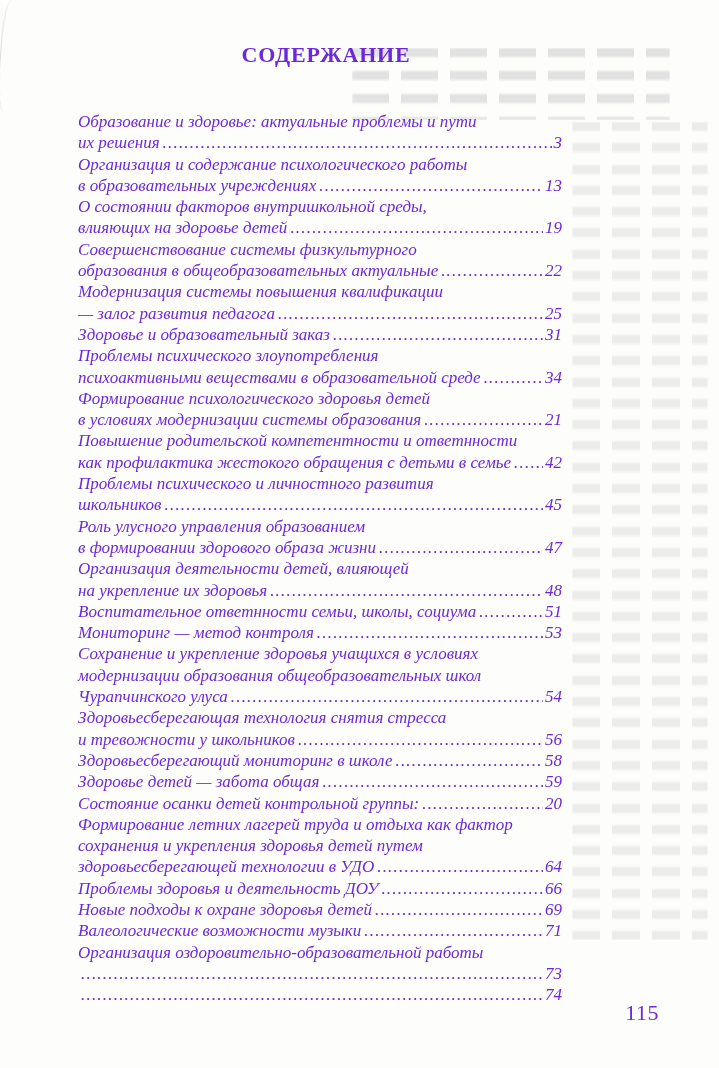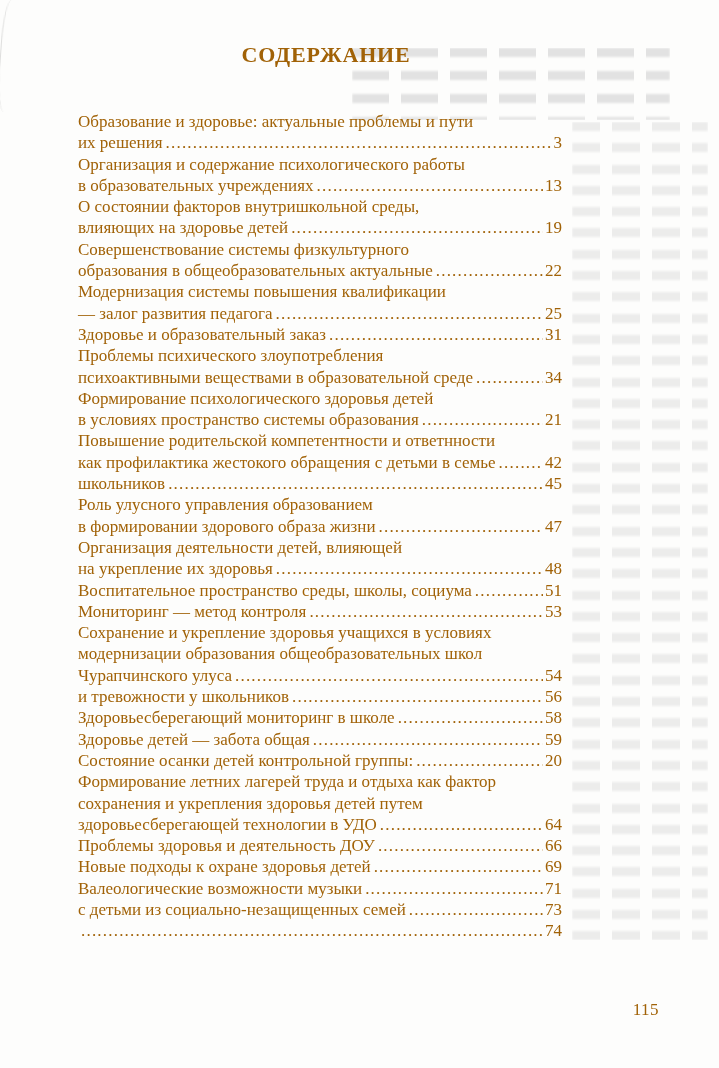--- a/index.html
+++ b/index.html
@@ -7,21 +7,21 @@
     padding: 0;
     background: #ffffff;
   }
   .page {
     position: relative;
     width: 719px;
     height: 1068px;
     background: #fdfdfc;
     overflow: hidden;
     font-family: "Liberation Serif", "DejaVu Serif", serif;
-    color: #a16207;
+    color: #6d28d9;
   }
   
   .ghost {
     position: absolute;
     pointer-events: none;
     filter: blur(1.1px);
   }
   .ghost-top {
     left: 352px; top: 48px; width: 318px; height: 72px;
     background: repeating-linear-gradient(180deg,
@@ -61,20 +61,21 @@
     top: 111px;
     left: 78px;
     width: 484px;
     font-size: 17px;
     line-height: 21.3px;
   }
   .toc-line {
     display: flex;
     align-items: baseline;
     white-space: nowrap;
+    font-style: italic;
   }
   .line-text {
     flex: 0 0 auto;
   }
   .dots {
     flex: 1 1 auto;
     min-width: 0;
     overflow: hidden;
     white-space: nowrap;
     letter-spacing: 1.2px;
@@ -82,21 +83,21 @@
     margin-right: 2px;
   }
   .pgnum {
     flex: 0 0 auto;
     white-space: nowrap;
   }
   .folio {
     position: absolute;
     top: 1000px;
     right: 60px;
-    font-size: 17px;
+    font-size: 22px;
     letter-spacing: 0.5px;
     text-align: center;
   }
 </style>
 </head>
 <body>
 
 <div class="page">
   <div class="ghost ghost-top"></div>
   <div class="ghost ghost-col"></div>
@@ -155,33 +156,36 @@
       </div>
       <div class="toc-line">
         <span class="line-text">психоактивными веществами в образовательной среде</span>
         <span class="dots">............................................................................................................................................</span>
         <span class="pgnum">34</span>
       </div>
       <div class="toc-line">
         <span class="line-text">Формирование психологического здоровья детей</span>
       </div>
       <div class="toc-line">
-        <span class="line-text">в условиях пространство системы образования</span>
+        <span class="line-text">в условиях модернизации системы образования</span>
         <span class="dots">............................................................................................................................................</span>
         <span class="pgnum">21</span>
       </div>
       <div class="toc-line">
         <span class="line-text">Повышение родительской компетентности и ответнности</span>
       </div>
       <div class="toc-line">
         <span class="line-text">как профилактика жестокого обращения с детьми в семье</span>
         <span class="dots">............................................................................................................................................</span>
         <span class="pgnum">42</span>
       </div>
       <div class="toc-line">
+        <span class="line-text">Проблемы психического и личностного развития</span>
+      </div>
+      <div class="toc-line">
         <span class="line-text">школьников</span>
         <span class="dots">............................................................................................................................................</span>
         <span class="pgnum">45</span>
       </div>
       <div class="toc-line">
         <span class="line-text">Роль улусного управления образованием</span>
       </div>
       <div class="toc-line">
         <span class="line-text">в формировании здорового образа жизни</span>
         <span class="dots">............................................................................................................................................</span>
@@ -189,41 +193,44 @@
       </div>
       <div class="toc-line">
         <span class="line-text">Организация деятельности детей, влияющей</span>
       </div>
       <div class="toc-line">
         <span class="line-text">на укрепление их здоровья</span>
         <span class="dots">............................................................................................................................................</span>
         <span class="pgnum">48</span>
       </div>
       <div class="toc-line">
-        <span class="line-text">Воспитательное пространство среды, школы, социума</span>
+        <span class="line-text">Воспитательное ответнности семьи, школы, социума</span>
         <span class="dots">............................................................................................................................................</span>
         <span class="pgnum">51</span>
       </div>
       <div class="toc-line">
         <span class="line-text">Мониторинг — метод контроля</span>
         <span class="dots">............................................................................................................................................</span>
         <span class="pgnum">53</span>
       </div>
       <div class="toc-line">
         <span class="line-text">Сохранение и укрепление здоровья учащихся в условиях</span>
       </div>
       <div class="toc-line">
         <span class="line-text">модернизации образования общеобразовательных школ</span>
       </div>
       <div class="toc-line">
         <span class="line-text">Чурапчинского  улуса</span>
         <span class="dots">............................................................................................................................................</span>
         <span class="pgnum">54</span>
       </div>
       <div class="toc-line">
+        <span class="line-text">Здоровьесберегающая  технология снятия  стресса</span>
+      </div>
+      <div class="toc-line">
         <span class="line-text">и  тревожности  у школьников</span>
         <span class="dots">............................................................................................................................................</span>
         <span class="pgnum">56</span>
       </div>
       <div class="toc-line">
         <span class="line-text">Здоровьесберегающий  мониторинг в школе</span>
         <span class="dots">............................................................................................................................................</span>
         <span class="pgnum">58</span>
       </div>
       <div class="toc-line">
@@ -256,21 +263,23 @@
         <span class="line-text">Новые подходы к охране здоровья детей</span>
         <span class="dots">............................................................................................................................................</span>
         <span class="pgnum">69</span>
       </div>
       <div class="toc-line">
         <span class="line-text">Валеологические возможности музыки</span>
         <span class="dots">............................................................................................................................................</span>
         <span class="pgnum">71</span>
       </div>
       <div class="toc-line">
-        <span class="line-text">с  детьми из  социально-незащищенных  семей</span>
+        <span class="line-text">Организация оздоровительно-образовательной  работы</span>
+      </div>
+      <div class="toc-line">
         <span class="dots">............................................................................................................................................</span>
         <span class="pgnum">73</span>
       </div>
       <div class="toc-line">
         <span class="dots">............................................................................................................................................</span>
         <span class="pgnum">74</span>
       </div>
     </div>
 
   <div class="folio">115</div>

